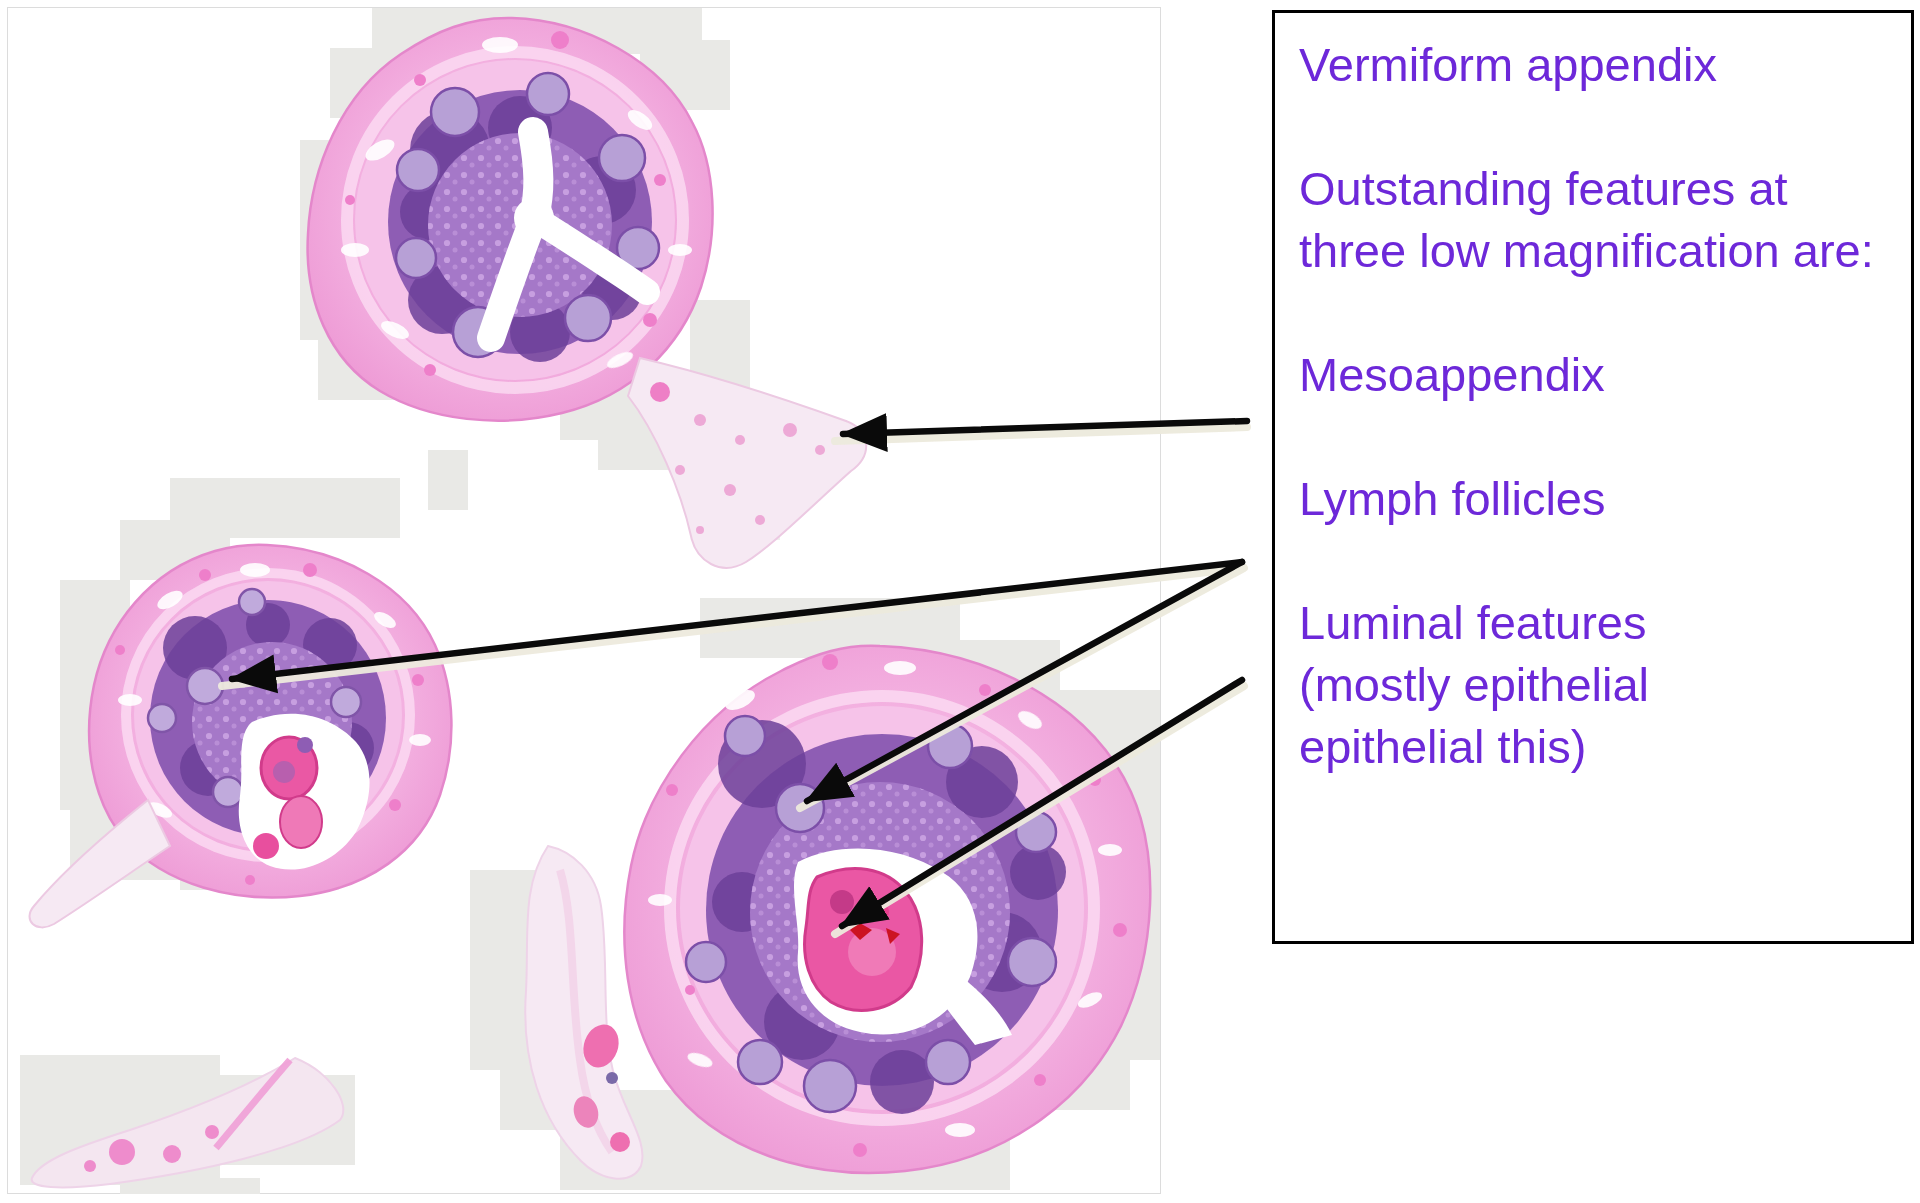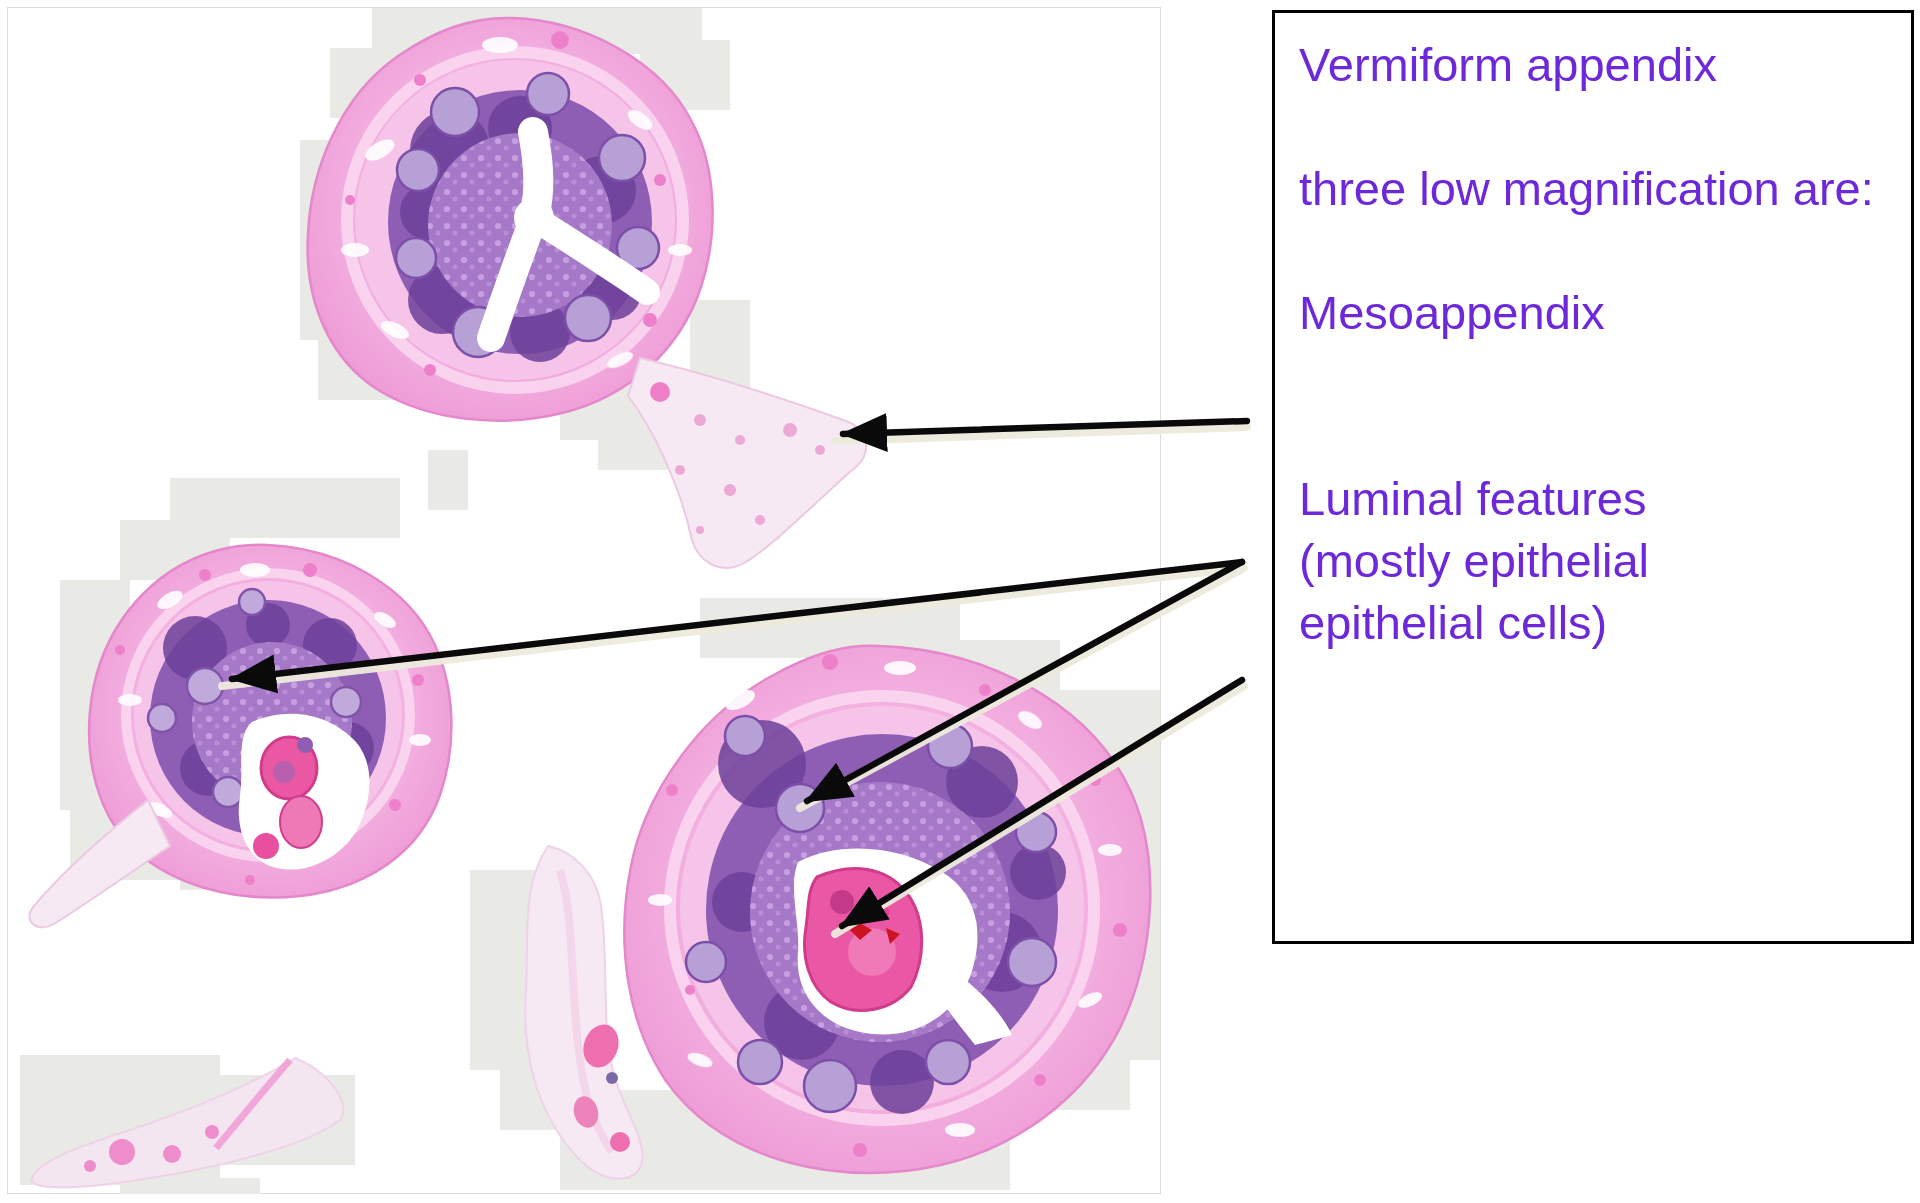--- a/index.html
+++ b/index.html
@@ -309,23 +309,25 @@
         <path d="M 1242,562 L 232,679" marker-end="url(#ah)"></path>
         <path d="M 1242,562 L 807,801" marker-end="url(#ah)"></path>
         <path d="M 1242,680 L 842,926" marker-end="url(#ah)"></path>
       </g>
     </g>
   </svg>
 
   <div class="textbox">
     <div class="tl">Vermiform appendix</div>
     <div class="tl"></div>
+    <div class="tl">Outstanding features at</div>
     <div class="tl">three low magnification are:</div>
     <div class="tl"></div>
     <div class="tl">Mesoappendix</div>
     <div class="tl"></div>
+    <div class="tl">Lymph follicles</div>
     <div class="tl"></div>
     <div class="tl">Luminal features</div>
     <div class="tl">(mostly epithelial</div>
-    <div class="tl">epithelial cells)</div>
+    <div class="tl">epithelial this)</div>
   </div>
 
 </div>
 
 </body></html>

